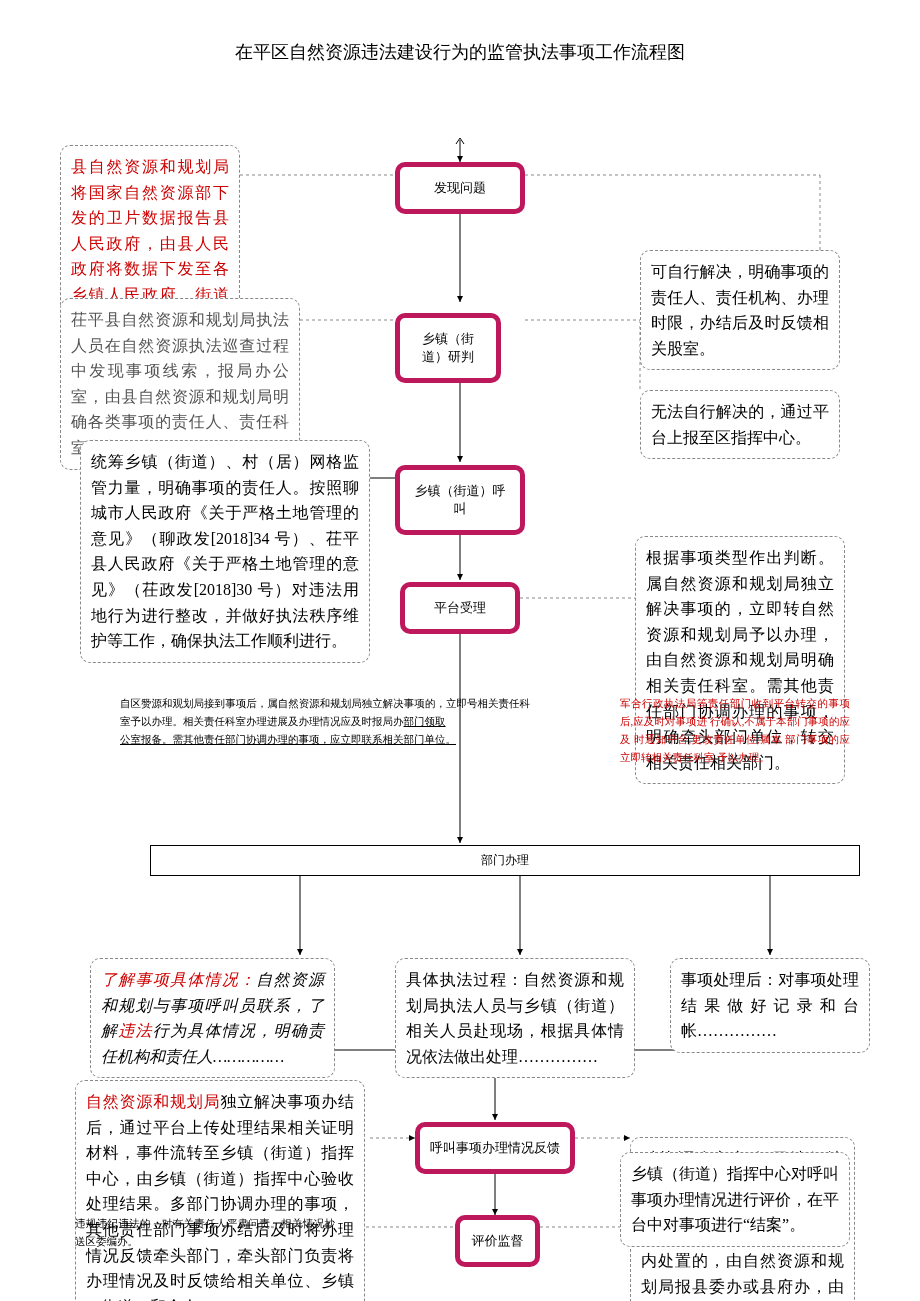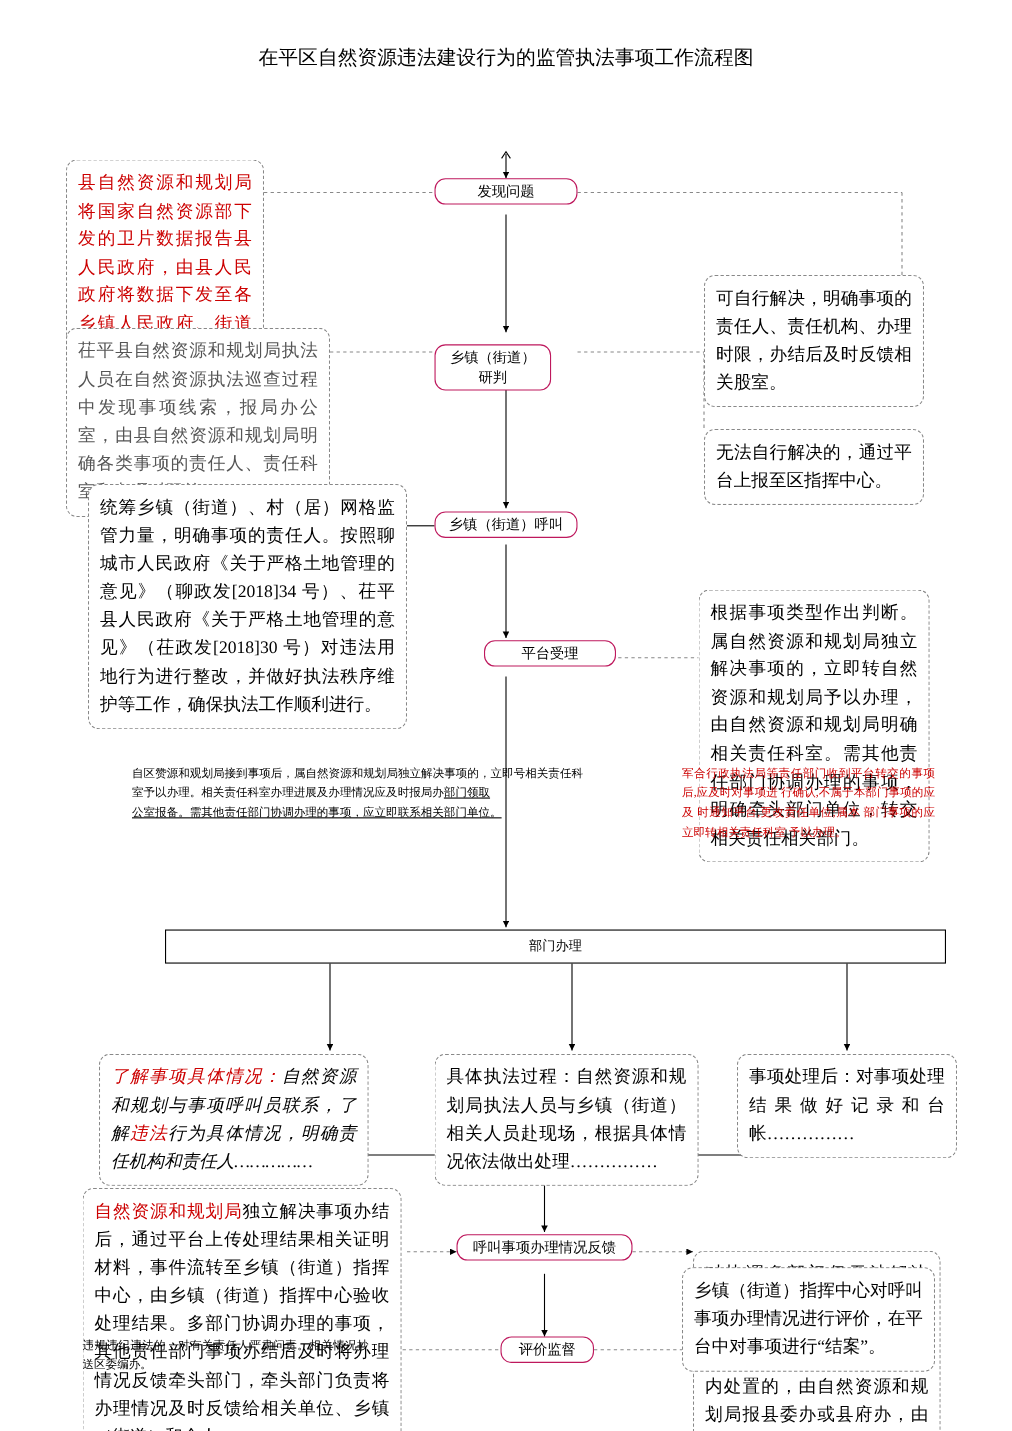--- a/index.html
+++ b/index.html
@@ -18,23 +18,23 @@
     position: absolute;
     top: 40px;
     left: 0;
     width: 920px;
     text-align: center;
     font-size: 18px;
     font-family: "SimSun", serif;
   }
   .node {
     position: absolute;
-    border: 1px solid #be185d;
+    border: 5px solid #be185d;
     border-radius: 10px;
-    padding: 2px 10px;
+    padding: 12px 10px;
     text-align: center;
     background: #fff;
     font-size: 13px;
   }
   .note {
     position: absolute;
     border: 1px dashed #888;
     border-radius: 10px;
     padding: 8px 10px;
     font-size: 16px;
@@ -127,21 +127,21 @@
   <line class="dashed" x1="575" y1="1138" x2="630" y2="1138" marker-end="url(#arrow)"></line>
 
   <line class="dashed" x1="330" y1="1227" x2="455" y2="1227"></line>
 
   <line class="dashed" x1="540" y1="1227" x2="620" y2="1227"></line>
 </svg>
 
 <div class="node" style="left:395px; top:162px; width:130px;">发现问题</div>
 <div class="node" style="left:395px; top:313px; width:106px;">乡镇（街道）研判</div>
 <div class="node" style="left:395px; top:465px; width:130px;">乡镇（街道）呼叫</div>
-<div class="node" style="left:400px; top:582px; width:120px;margin-left:40px;">平台受理</div>
+<div class="node" style="left:400px; top:582px; width:120px;">平台受理</div>
 <div class="rect" style="left:150px; top:845px; width:710px; padding:6px 0;">部门办理</div>
 <div class="node" style="left:415px; top:1122px; width:160px;">呼叫事项办理情况反馈</div>
 <div class="node" style="left:455px; top:1215px; width:85px;">评价监督</div>
 
 <div class="note red" style="left:60px; top:145px; width:180px;">县自然资源和规划局将国家自然资源部下发的卫片数据报告县人民政府，由县人民政府将数据下发至各乡镇人民政府、街道办事处，由各乡镇（街道）进行实地核查，自然资源基层服务所配合乡镇（街道）研判。</div>
 <div class="note" style="left:60px; top:298px; width:240px; color:#555;">茌平县自然资源和规划局执法人员在自然资源执法巡查过程中发现事项线索，报局办公室，由县自然资源和规划局明确各类事项的责任人、责任科室和办理时限等</div>
 <div class="note" style="left:640px; top:250px; width:200px;">可自行解决，明确事项的责任人、责任机构、办理时限，办结后及时反馈相关股室。</div>
 <div class="note" style="left:640px; top:390px; width:200px;">无法自行解决的，通过平台上报至区指挥中心。</div>
 <div class="note" style="left:80px; top:440px; width:290px;">统筹乡镇（街道）、村（居）网格监管力量，明确事项的责任人。按照聊城市人民政府《关于严格土地管理的意见》（聊政发[2018]34 号）、茌平县人民政府《关于严格土地管理的意见》（茌政发[2018]30 号）对违法用地行为进行整改，并做好执法秩序维护等工作，确保执法工作顺利进行。</div>
 <div class="note" style="left:635px; top:536px; width:210px;">根据事项类型作出判断。属自然资源和规划局独立解决事项的，立即转自然资源和规划局予以办理，由自然资源和规划局明确相关责任科室。需其他责任部门协调办理的事项，明确牵头部门单位，转交相关责任相关部门。</div>

